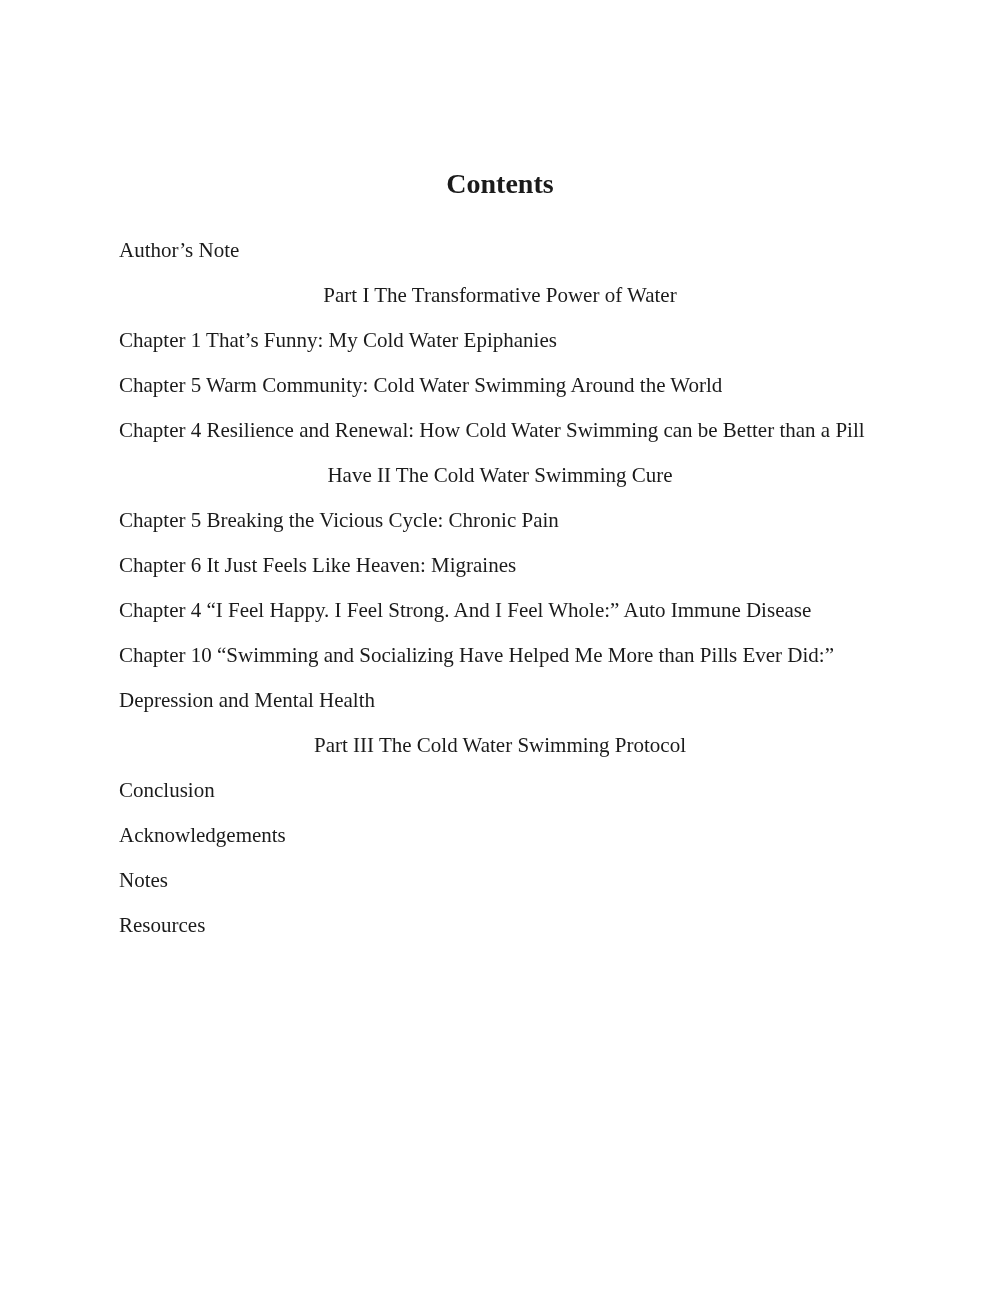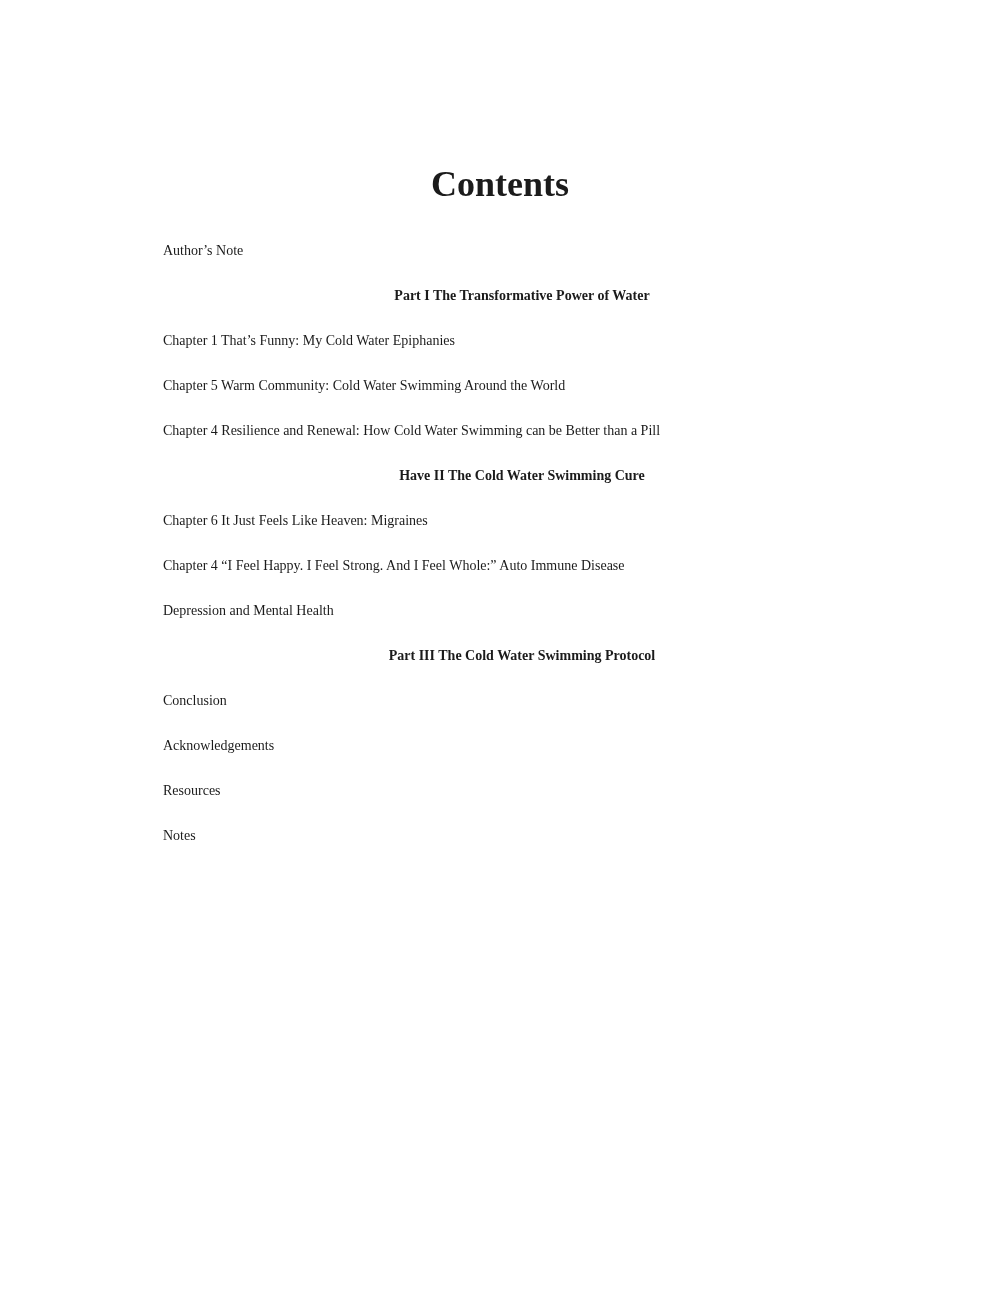--- a/index.html
+++ b/index.html
@@ -13,56 +13,57 @@
     height: 1294px;
     background: #ffffff;
     color: #1b1b1b;
     font-family: "Liberation Serif", "DejaVu Serif", serif;
     overflow: hidden;
   }
   .doc-title {
     margin: 0;
     padding-top: 166px;
     text-align: center;
-    font-size: 36px;
+    font-size: 28px;
     line-height: 36px;
     font-weight: 700;
   }
   .toc {
     margin-top: 26px;
     padding: 0 119px;
   }
   .line {
     height: 45px;
     line-height: 45px;
-    font-size: 14px;
+    font-size: 21px;
     font-weight: 400;
     text-align: left;
     white-space: pre-wrap; 
-    margin-left: 44px;
   }
   .line.center-bold {
     text-align: center;
-    font-weight: 700;
+    font-weight: 400;
   }
 </style>
 </head>
 <body>
 
 <div class="page">
   <h1 class="doc-title">Contents</h1>
   <div class="toc">
     <div class="line">Author’s Note</div>
     <div class="line center-bold">Part I The Transformative Power of Water</div>
     <div class="line">Chapter 1 That’s Funny: My Cold Water Epiphanies</div>
     <div class="line">Chapter 5 Warm Community: Cold Water Swimming Around the World</div>
     <div class="line">Chapter 4 Resilience and Renewal: How Cold Water Swimming can be Better than a Pill</div>
     <div class="line center-bold">Have II The Cold Water Swimming Cure</div>
+    <div class="line">Chapter 5 Breaking the Vicious Cycle: Chronic Pain</div>
     <div class="line">Chapter 6 It Just Feels Like Heaven: Migraines</div>
     <div class="line">Chapter 4 “I Feel Happy. I Feel Strong. And I Feel Whole:” Auto Immune Disease</div>
+    <div class="line">Chapter 10 “Swimming and Socializing Have Helped Me More than Pills Ever Did:”</div>
     <div class="line">Depression and Mental Health</div>
     <div class="line center-bold">Part III The Cold Water Swimming Protocol</div>
     <div class="line">Conclusion</div>
     <div class="line">Acknowledgements</div>
+    <div class="line">Notes</div>
     <div class="line">Resources</div>
-    <div class="line">Notes</div>
   </div>
 </div>
 
 </body></html>

